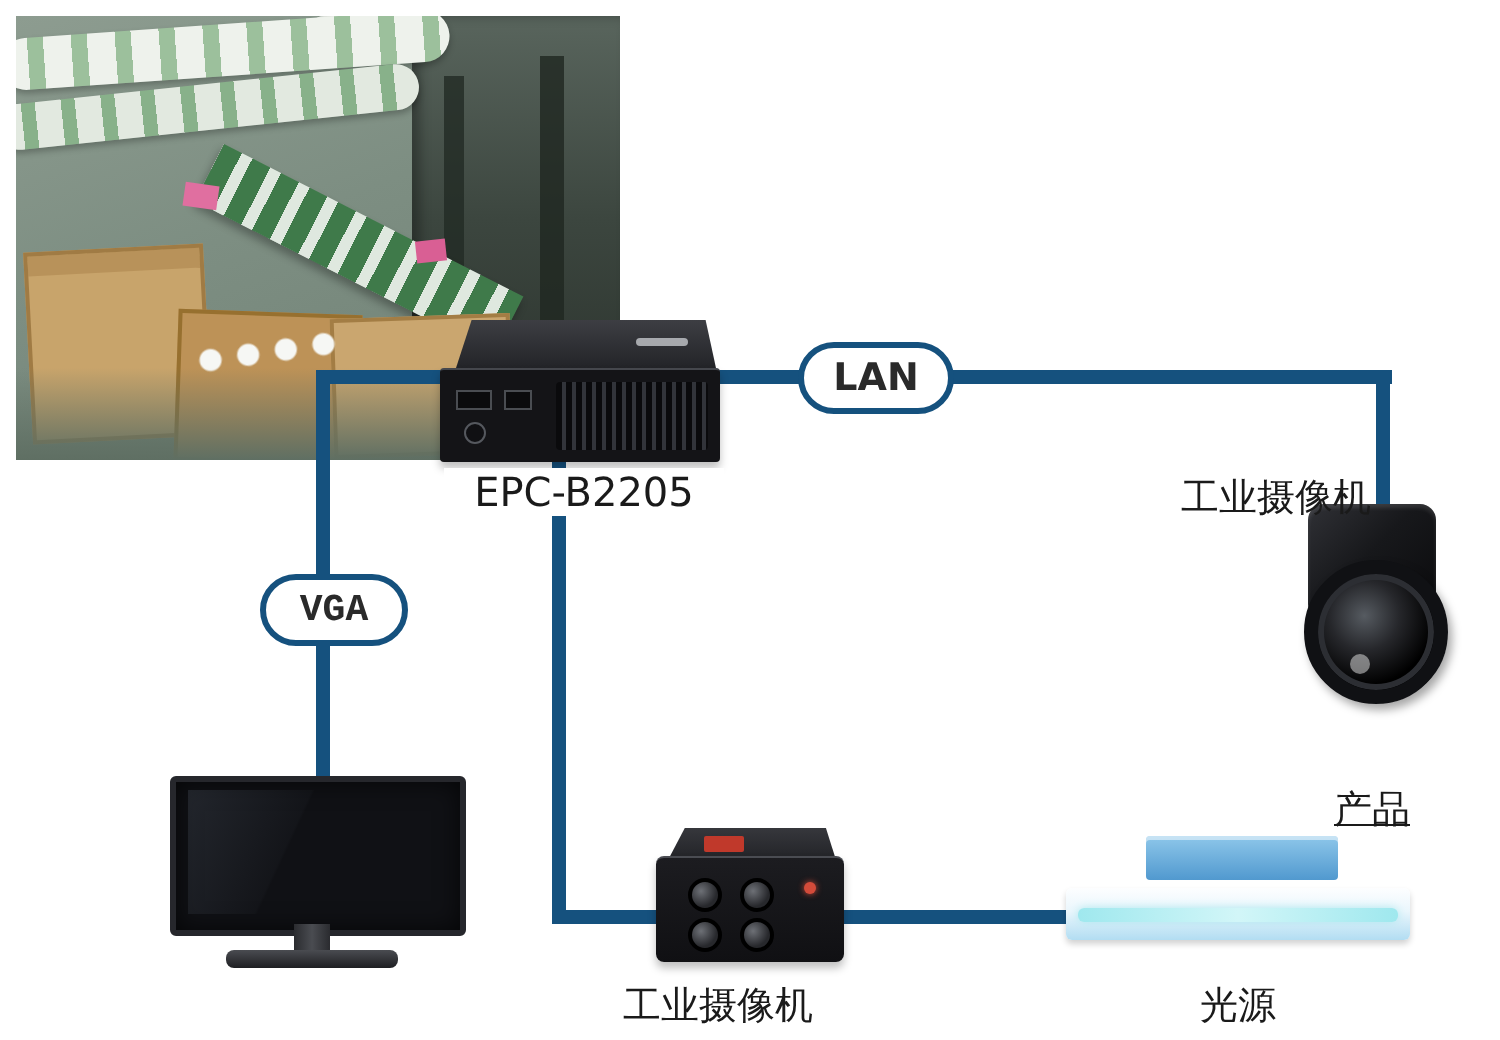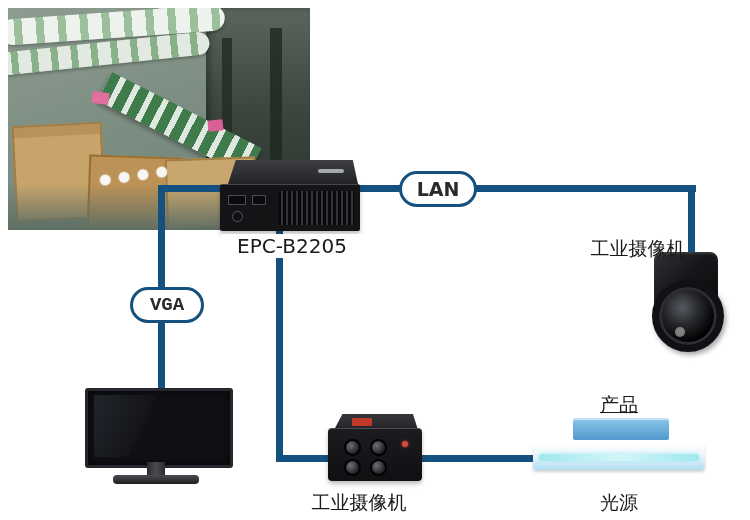--- a/index.html
+++ b/index.html
@@ -79,21 +79,21 @@
     background:linear-gradient(180deg,#36373c,#222327);}
   .ctl-red{position:absolute;left:18px;top:4px;width:20px;height:8px;background:#c0392b;border-radius:1px;}
   .ctl-front{position:absolute;left:0;top:14px;width:94px;height:52px;border-radius:4px;
     background:linear-gradient(180deg,#1c1c20 0%,#101013 100%);border-top:1px solid #4a4c52;box-shadow:0 3px 4px rgba(0,0,0,.25);}
   .knob{position:absolute;width:13px;height:13px;border-radius:50%;border:2px solid #000;
     background:radial-gradient(circle at 35% 35%,#6d7076 0%,#27282c 65%);}
   .knob1{left:16px;top:10px;} .knob2{left:42px;top:10px;} .knob3{left:16px;top:30px;} .knob4{left:42px;top:30px;}
   .ctl-led{position:absolute;left:74px;top:12px;width:6px;height:6px;border-radius:50%;background:#d34b3a;box-shadow:0 0 3px #d34b3a;}
   
   .lightgrp{position:absolute;left:533px;top:392px;width:172px;height:80px;z-index:4;}
-  .product-label{position:absolute;left:0;top:0;width:172px;text-align:center;font-size:19px;text-decoration:underline;}
+  .product-label{position:absolute;left:0;top:0;width:172px;text-align:right;font-size:19px;text-decoration:underline;}
   .product-bar{position:absolute;left:40px;top:26px;width:96px;height:22px;border-radius:2px;
     background:linear-gradient(180deg,#8ec7ea 0%,#5199cf 100%);box-shadow:inset 0 2px 0 rgba(255,255,255,.5);}
   .light-panel{position:absolute;left:0;top:52px;width:172px;height:26px;border-radius:3px;
     background:linear-gradient(180deg,#fdfeff 0%,#eaf6fc 45%,#b2ddf2 100%);box-shadow:0 2px 3px rgba(0,0,0,.18);}
   .light-tube{position:absolute;left:6px;top:10px;width:160px;height:7px;border-radius:3px;
     background:linear-gradient(90deg,#9fe8ee 0%,#d2f6f8 50%,#9fe8ee 100%);box-shadow:0 0 5px #aee8ef;}
   
   .label{position:absolute;font-size:19px;text-align:center;color:var(--label-text,#1a1a1a);z-index:5;}
   .epc-label{left:222px;top:234px;width:140px;font-size:20px;background:#fff;z-index:6;}
   .camera-label{left:573px;top:236px;width:130px;}

